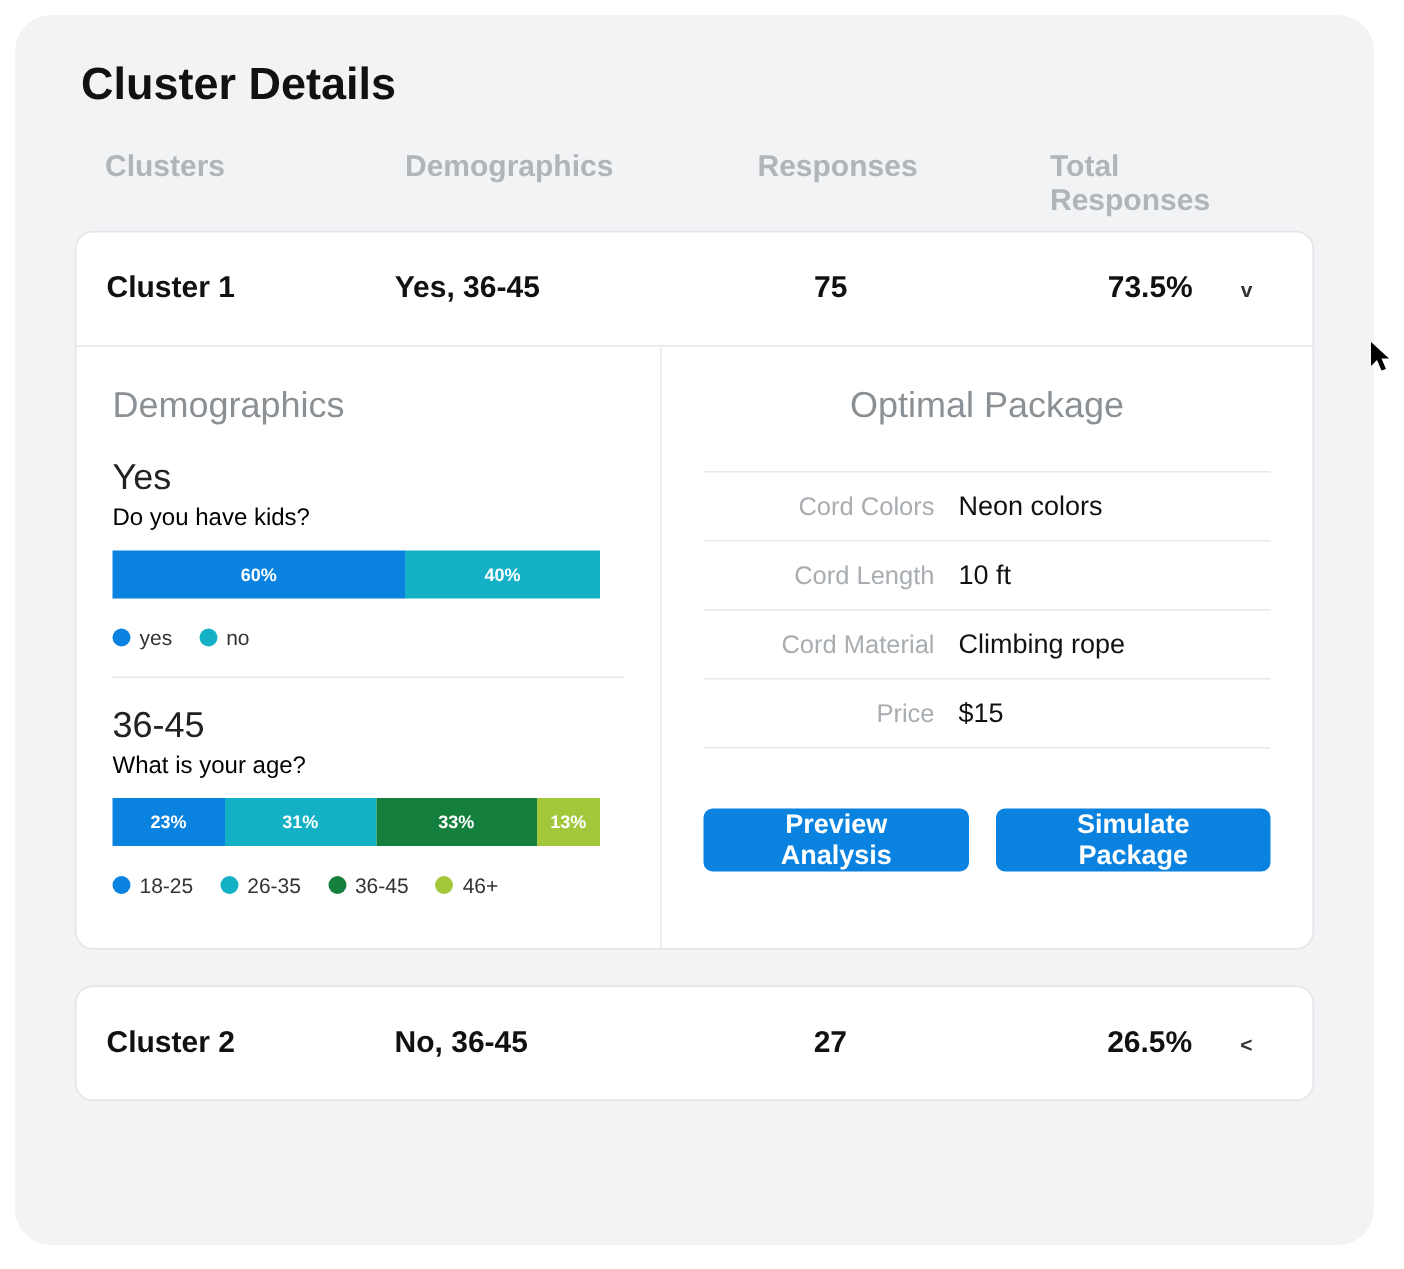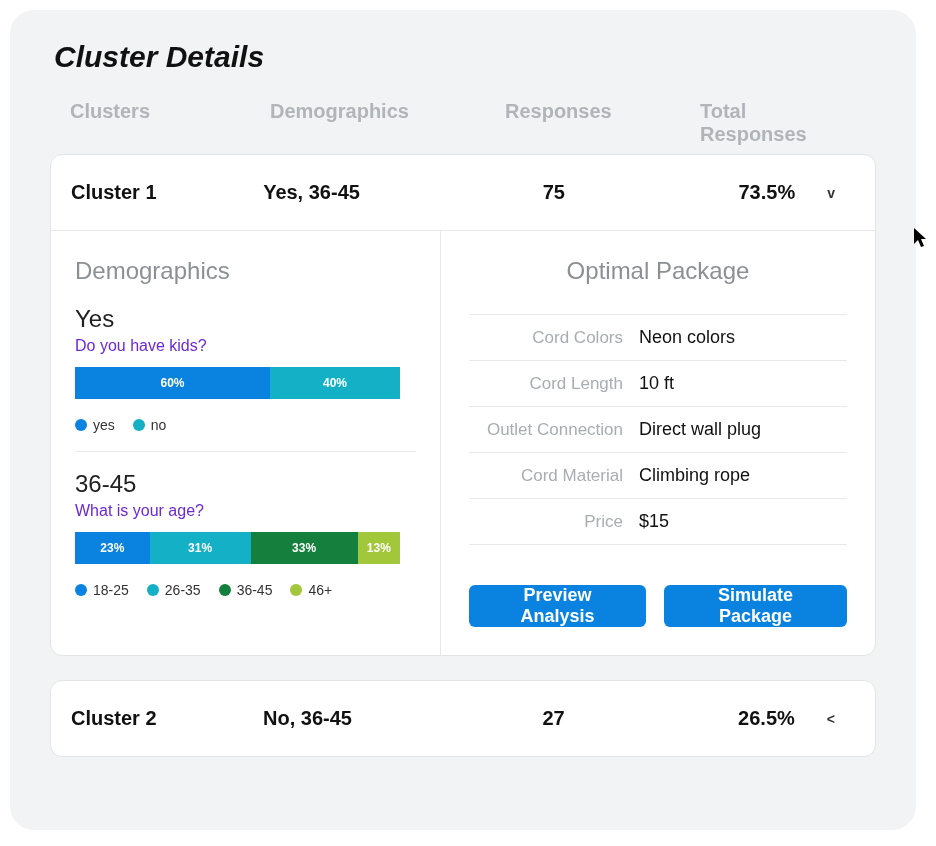--- a/index.html
+++ b/index.html
@@ -17,21 +17,20 @@
       margin: 10px 20px 0 10px;
       height: 820px;
       position: relative;
     }
     h1.title {
       font-size: 30px;
       font-weight: 600;
       color: #111;
       margin-bottom: 26px;
       margin-left: 4px;
-      font-style: italic;
     }
     .header-row {
       display: flex;
       padding: 0 20px 8px 20px;
       gap: 10px;
     }
     .header-col {
       color: #b1b4b8;
       font-size: 20px;
       font-weight: 600;
@@ -78,21 +77,21 @@
     .section-heading {
       color: #8b9095;
       font-size: 24px;
       font-weight: 500;
       margin-bottom: 20px;
     }
     .right-col .section-heading { text-align: center; }
 
     .demo-block { margin-bottom: 10px; }
     .demo-title { font-size: 24px; font-weight: 500; color: #222; margin-bottom: 4px;}
-    .demo-q { font-size: 16px; color: #6d28d9; margin-bottom: 12px;}
+    .demo-q { font-size: 16px; color: #000000; margin-bottom: 12px;}
     .bar {
       height: 32px;
       display: flex;
       width: 325px;
       font-size: 12px;
       color: #fff;
       font-weight: 600;
       border-radius: 13px;
     }
     .seg { display: flex; align-items: center; justify-content: center; }
@@ -239,24 +238,20 @@
         <div id="pkg-rows">
             <div class="pkg-row">
               <div class="pkg-label">Cord Colors</div>
               <div class="pkg-val">Neon colors</div>
             </div>
             <div class="pkg-row">
               <div class="pkg-label">Cord Length</div>
               <div class="pkg-val">10 ft</div>
             </div>
             <div class="pkg-row">
-              <div class="pkg-label">Outlet Connection</div>
-              <div class="pkg-val">Direct wall plug</div>
-            </div>
-            <div class="pkg-row">
               <div class="pkg-label">Cord Material</div>
               <div class="pkg-val">Climbing rope</div>
             </div>
             <div class="pkg-row">
               <div class="pkg-label">Price</div>
               <div class="pkg-val">$15</div>
             </div>
           </div>
         <div class="btn-row">
           <button class="btn">Preview Analysis</button>

